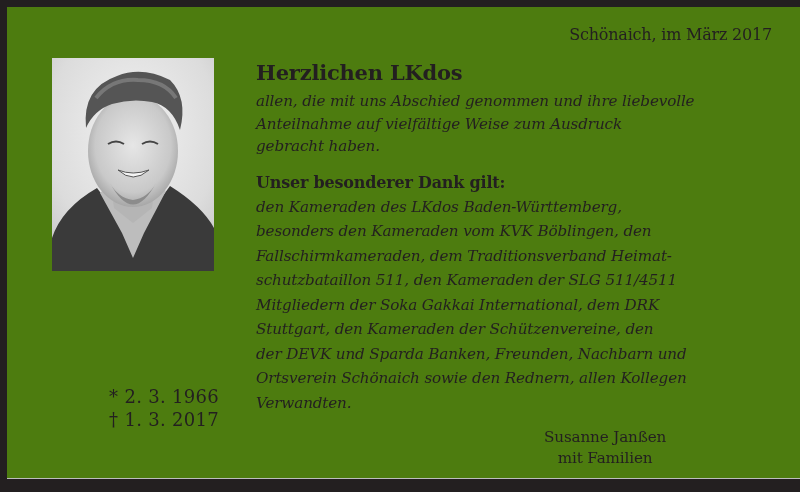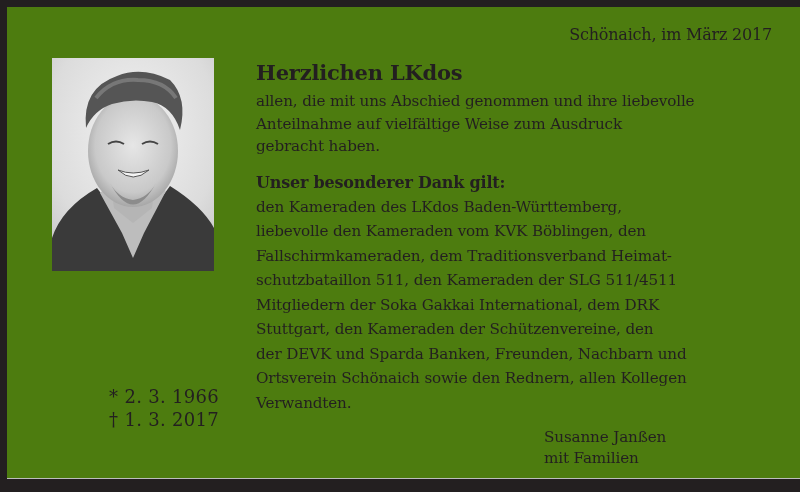--- a/index.html
+++ b/index.html
@@ -78,27 +78,28 @@
       font-size: 16px;
       line-height: 22px;
       letter-spacing: -0.2px;
     }
     .thanks {
       margin: 1px 0 16px 0;
       font-size: 15.2px;
       line-height: 24.5px;
       letter-spacing: -0.15px;
     }
-    .line { display: block; white-space: nowrap; }
+    .line { display: block; white-space: nowrap; font-style: italic; }
     .signature {
       position: absolute;
       left: 537px; top: 420px;
       font-size: 15.2px;
       line-height: 21px;
       letter-spacing: -0.15px;
+      text-align: center;
     }
   </style>
 </head>
 <body>
 
 <div class="card">
 
   <div class="place-date">Schönaich, im März 2017</div>
 
   <div class="photo">
@@ -146,21 +147,21 @@
   <div class="main">
     <h1 class="title">Herzlichen LKdos</h1>
     <p class="intro">
       <span class="line">allen, die mit uns Abschied genommen und ihre liebevolle</span>
       <span class="line">Anteilnahme  auf vielfältige Weise zum Ausdruck</span>
       <span class="line">gebracht haben.</span>
     </p>
     <p class="sub">Unser besonderer Dank gilt:</p>
     <p class="thanks">
       <span class="line">den Kameraden des LKdos Baden-Württemberg,</span>
-      <span class="line">liebevolle den Kameraden vom KVK Böblingen, den</span>
+      <span class="line">besonders den Kameraden vom KVK Böblingen, den</span>
       <span class="line">Fallschirmkameraden, dem Traditionsverband Heimat-</span>
       <span class="line">schutzbataillon 511, den Kameraden der SLG 511/4511</span>
       <span class="line">Mitgliedern der Soka Gakkai International, dem DRK</span>
       <span class="line">Stuttgart, den Kameraden der Schützenvereine, den</span>
       <span class="line">der DEVK und Sparda Banken, Freunden, Nachbarn und</span>
       <span class="line">Ortsverein Schönaich sowie den Rednern, allen Kollegen</span>
       <span class="line">Verwandten.</span>
     </p>
   </div>
 

